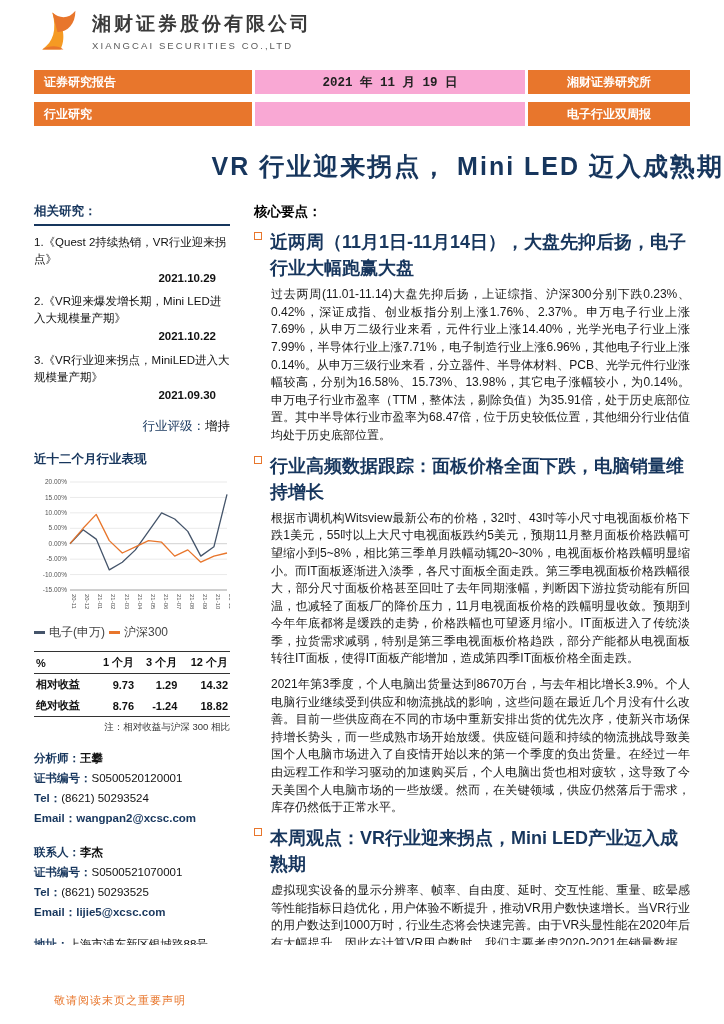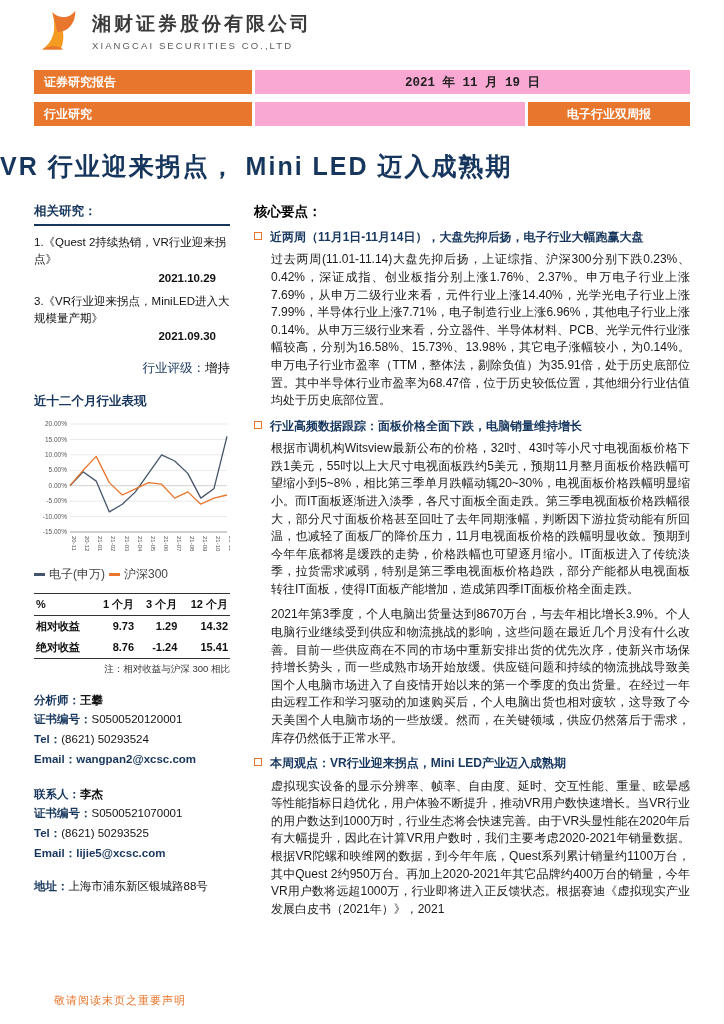--- a/index.html
+++ b/index.html
@@ -17,21 +17,21 @@
   .company-en { font-size:9.5px; color:#5a5a5a; letter-spacing:2.1px; margin-top:3px; }
   
   .bars { margin:16px 34px 0; }
   .bar { display:flex; gap:3px; height:24px; margin-bottom:8px; font-size:12px; }
   .seg { display:flex; align-items:center;font-family:Liberation Mono, monospace; }
   .seg-orange { background:var(--accent,#e8762c); color:#fff; font-weight:bold; }
   .seg-a { width:218px; padding-left:10px; }
   .seg-b { flex:1; justify-content:center; background:#f9a8d4; color:#222; font-weight:bold; font-size:12.5px; }
   .seg-c { width:162px; justify-content:center; }
   
-  .title { margin-top:24px; text-align:left; font-size:25px; font-weight:bold;
+  .title { margin-top:24px; text-align:right; font-size:25px; font-weight:bold;
            color:var(--navy,#17365d); letter-spacing:2px; }
   
   .columns { display:flex; gap:24px; padding:20px 34px 0; height:762px; overflow:hidden; }
   .sidebar { width:196px; flex:none; font-size:11.5px; }
   .main { flex:1; min-width:0; }
   
   .sb-heading { color:var(--navy,#17365d); font-weight:bold; font-size:12.5px; }
   .sb-rule { border-top:2px solid var(--navy,#17365d); margin:4px 0 8px; }
   .rel-item { margin-bottom:6px; line-height:1.5; color:#111; }
   .rel-date { font-weight:bold; text-align:right; padding-right:14px; margin-top:1px; }
@@ -53,21 +53,21 @@
   .tbl-note { font-size:9.5px; color:#333; text-align:right; margin-top:4px; }
   .person { margin-top:15px; line-height:1.72; }
   .lbl { color:var(--navy,#17365d); font-weight:bold; }
   .val-name { font-weight:bold; color:#111; }
   .val { color:#111; }
   .val-email { color:var(--navy,#17365d); font-weight:bold; text-decoration:none; }
   .addr { margin-top:14px; line-height:1.5; }
   
   .core-heading { font-weight:bold; font-size:13.5px; color:#000; margin-bottom:8px; }
   .section-heading { display:flex; gap:8px; font-weight:bold; color:var(--navy,#17365d);
-                     font-size:12px; margin:6px 0 5px; line-height:1.45; }
+                     font-size:18px; margin:6px 0 5px; line-height:1.45; }
   .bullet { width:8px; height:8px; border:1.6px solid var(--accent,#e8762c);
             flex:none; margin-top:3px; background:#fff; }
   .para { font-size:12px; line-height:17.6px; text-align:justify; padding-left:17px;
           margin-bottom:8px; color:#1a1a1a; }
   
   .footer { position:absolute; left:54px; bottom:16px; color:var(--accent,#e8762c);
             font-size:11px; letter-spacing:1px; }
 </style>
 </head>
 <body>
@@ -83,40 +83,45 @@
     <div>
       <div class="company-cn">湘财证券股份有限公司</div>
       <div class="company-en">XIANGCAI SECURITIES CO.,LTD</div>
     </div>
   </div>
 
   <div class="bars">
     <div class="bar">
       <div class="seg seg-orange seg-a">证券研究报告</div>
       <div class="seg seg-b">2021 年 11 月 19 日</div>
+      <div class="seg seg-orange seg-c">湘财证券研究所</div>
     </div>
     <div class="bar">
       <div class="seg seg-orange seg-a">行业研究</div>
       <div class="seg seg-b"></div>
       <div class="seg seg-orange seg-c">电子行业双周报</div>
     </div>
   </div>
 
   <h1 class="title">VR 行业迎来拐点， Mini LED 迈入成熟期</h1>
 
   <div class="columns">
 
     <aside class="sidebar">
 
       <div class="sb-heading">相关研究：</div>
       <div class="sb-rule"></div>
 
       <div class="rel-item">
         <div>1.《Quest 2持续热销，VR行业迎来拐点》</div>
         <div class="rel-date">2021.10.29</div>
+      </div>
+      <div class="rel-item">
+        <div>2.《VR迎来爆发增长期，Mini LED进入大规模量产期》</div>
+        <div class="rel-date">2021.10.22</div>
       </div>
       <div class="rel-item">
         <div>3.《VR行业迎来拐点，MiniLED进入大规模量产期》</div>
         <div class="rel-date">2021.09.30</div>
       </div>
 
       <div class="rating-row">
         <span class="rating-label">行业评级：</span><span class="rating-value">增持</span>
       </div>
 
@@ -179,21 +184,21 @@
           <tr>
             <td class="col-label">相对收益</td>
             <td class="col-num">9.73</td>
             <td class="col-num">1.29</td>
             <td class="col-num">14.32</td>
           </tr>
           <tr>
             <td class="col-label">绝对收益</td>
             <td class="col-num">8.76</td>
             <td class="col-num">-1.24</td>
-            <td class="col-num">15.41</td>
+            <td class="col-num">18.82</td>
           </tr>
         </tbody>
       </table>
       <div class="tbl-note">注：相对收益与沪深 300 相比</div>
 
       <div class="person">
         <div><span class="lbl">分析师：</span><span class="val-name">王攀</span></div>
         <div><span class="lbl">证书编号：</span><span class="val">S0500520120001</span></div>
         <div><span class="lbl">Tel：</span><span class="val">(8621) 50293524</span></div>
         <div><span class="lbl">Email：</span><span class="val-email">wangpan2@xcsc.com</span></div>

